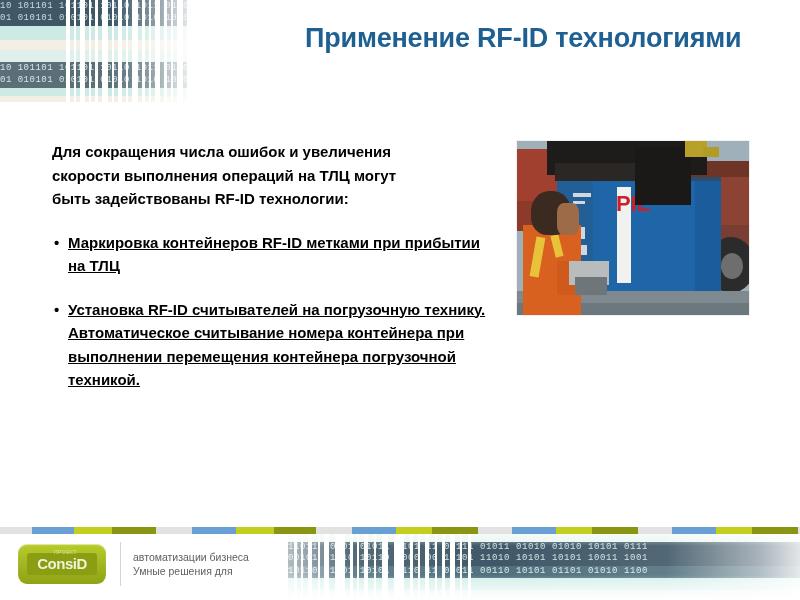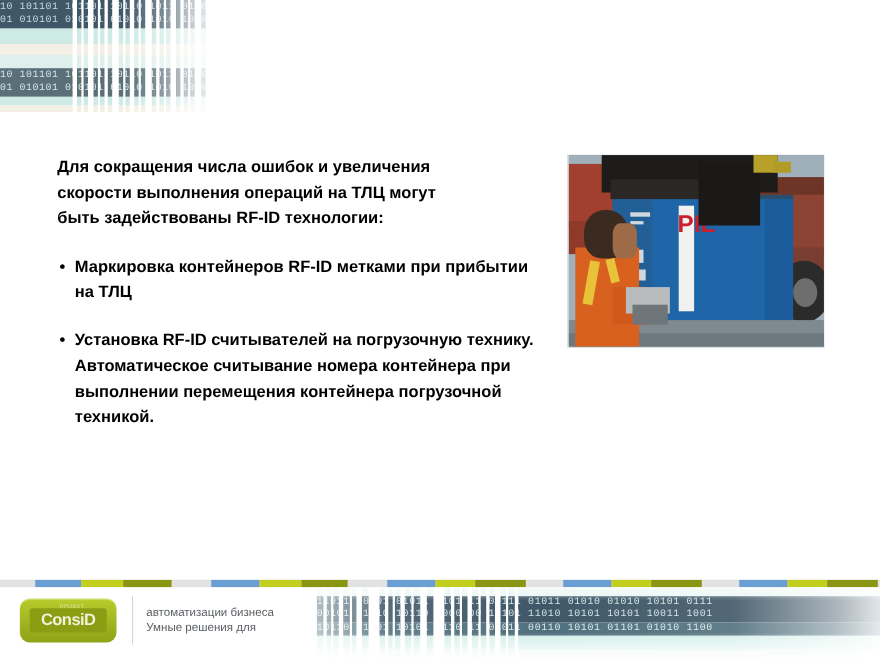--- a/index.html
+++ b/index.html
@@ -125,20 +125,21 @@
   }
   .bullet-dot {
     position: absolute;
     left: 2px;
     top: 0px;
     font-size: 15px;
     line-height: 23.5px;
   }
   .bullet-text {
     display: block;
+    text-decoration: underline;
   }
 
   
   #photo {
     position: absolute;
     left: 516px;
     top: 140px;
     width: 234px;
     height: 176px;
     overflow: hidden;
@@ -375,20 +376,21 @@
       <div class="deco-bar-white" style="left:149px; width:2px;"></div>
       <div class="deco-bar-white" style="left:155px; width:5px;"></div>
       <div class="deco-bar-white" style="left:164px; width:3px;"></div>
       <div class="deco-bar-white" style="left:171px; width:2px;"></div>
       <div class="deco-bar-white" style="left:177px; width:6px;"></div>
       <div class="deco-bar-white" style="left:187px; width:13px;"></div>
     </div>
     <div class="deco-fade"></div>
   </div>
 
+  <div id="title">Применение RF-ID технологиями</div>
 
   <div id="body-text">
     <p id="intro">Для сокращения числа ошибок и увеличения скорости выполнения операций на ТЛЦ могут быть задействованы RF-ID технологии:</p>
 
     <div class="bullet-item">
       <span class="bullet-dot">•</span>
       <span class="bullet-text">Маркировка контейнеров RF-ID  метками при прибытии на ТЛЦ</span>
     </div>
 
     <div class="bullet-item">

